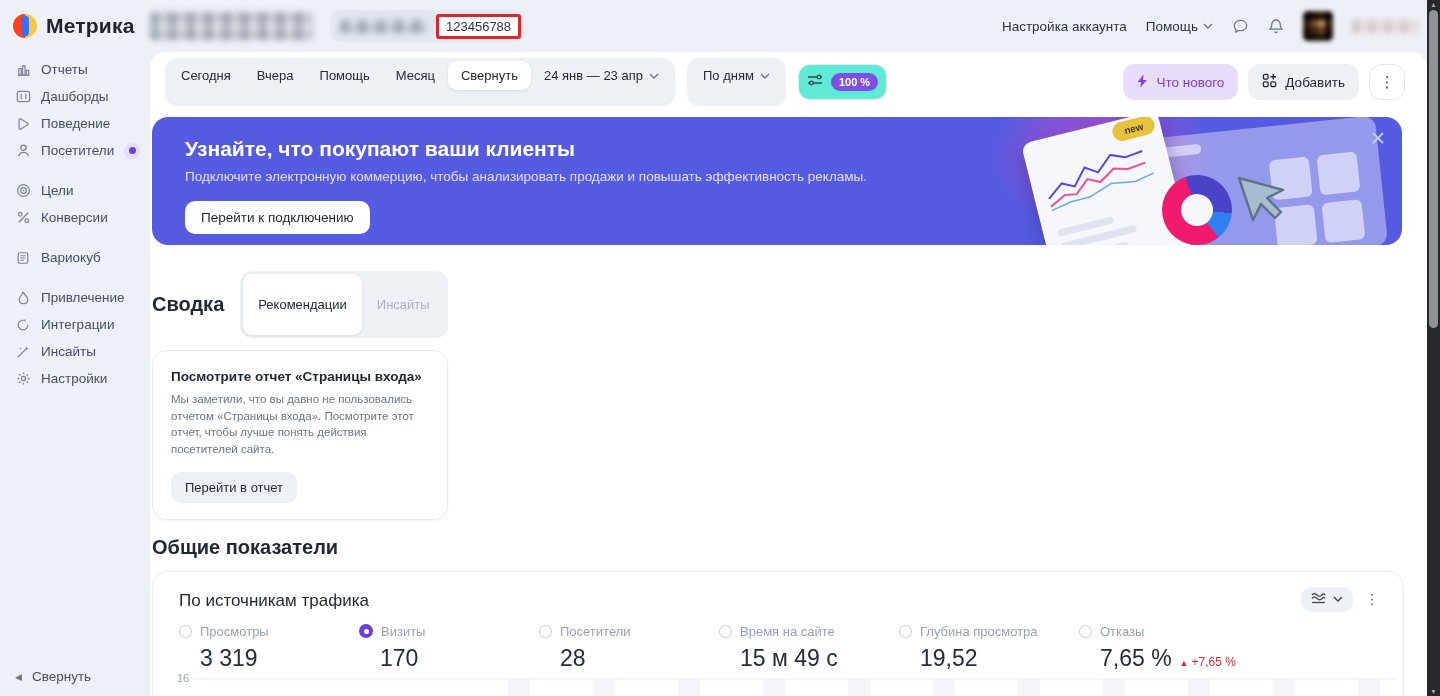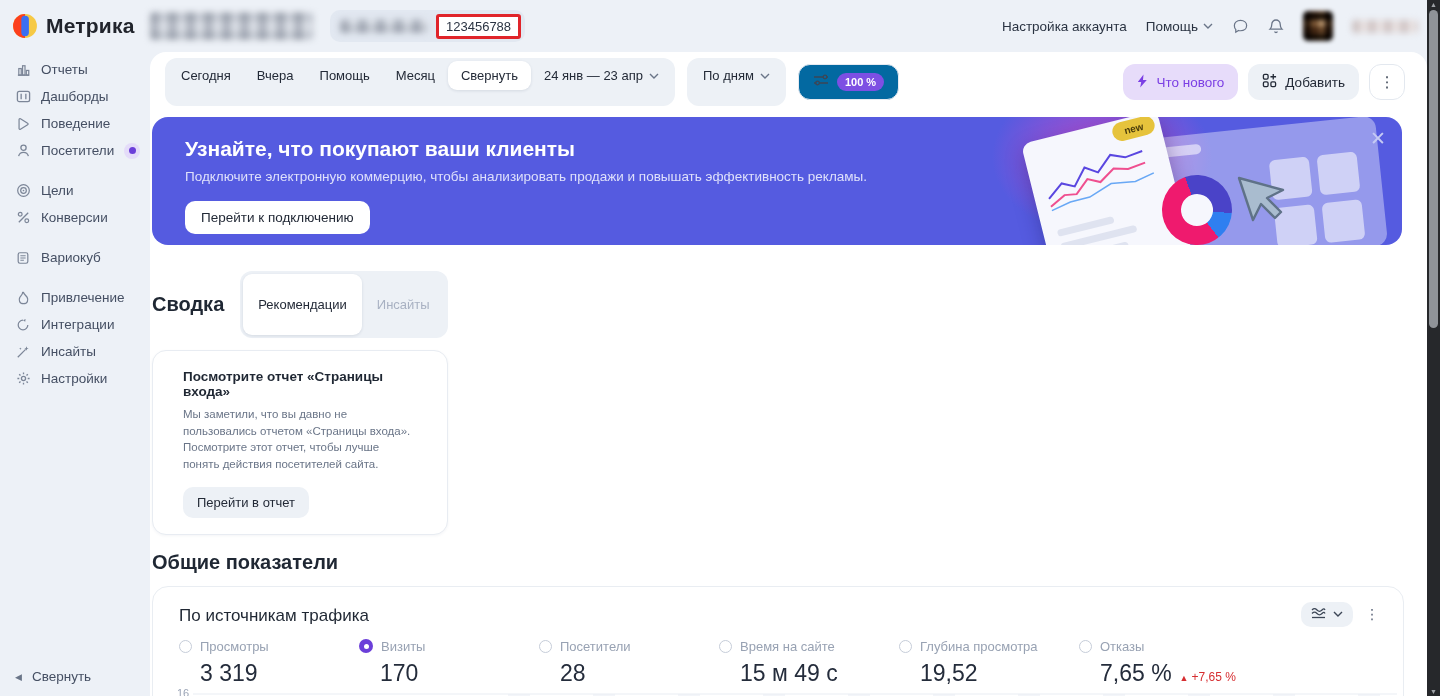--- a/index.html
+++ b/index.html
@@ -51,22 +51,22 @@
   .panel { position:absolute; left:150px; top:52px; right:13px; bottom:0; background:#fff;
     border-radius:16px 16px 0 0; padding-top:12px; overflow:hidden; }
 
   
   .toolbar { display:flex; align-items:center; margin:0 22px 0 15px; height:36px; gap:12px; }
   .seg-group { display:flex; align-items:flex-start; background:#edf1f6; border-radius:12px; padding:3px; height:48px; }
   .seg-btn { font-size:13px; color:#232a37; padding:7px 13px; border-radius:9px; cursor:pointer; white-space:nowrap; }
   .seg-btn.active { background:#fff; box-shadow:0 1px 3px rgba(40,60,90,.12); }
   .seg-btn.with-chevron { display:flex; align-items:center; gap:6px; }
   .chev { display:flex; color:#6a7588; }
-  .sample-btn { display:flex; align-items:center; gap:8px; background:#0369a1; border:1px solid #e6eaf1; border-radius:12px;
-    height:36px; padding:0 14px; cursor:pointer; }
+  .sample-btn { display:flex; align-items:center; gap:8px; background:#5eead4; border:1px solid #e6eaf1; border-radius:12px;
+    height:36px; padding:0 8px; cursor:pointer; }
   .badge-100 { background:#7d4fe3; color:#fff; font-size:11px; font-weight:700; border-radius:999px; padding:3px 8px; }
   .toolbar-right { margin-left:auto; display:flex; align-items:center; gap:10px; }
   .btn-new { display:flex; align-items:center; gap:8px; background:#e7dcfa; color:#7b3fe4; font-size:13.5px; font-weight:500;
     border-radius:12px; height:36px; padding:0 14px; cursor:pointer; }
   .btn-add { display:flex; align-items:center; gap:8px; background:#edf1f6; color:#232a37; font-size:13.5px;
     border-radius:12px; height:36px; padding:0 14px; cursor:pointer; }
   .btn-kebab { width:36px; height:36px; background:#fff; border:1px solid #e3e8ef; border-radius:12px;
     display:flex; align-items:center; justify-content:center; font-size:15px; color:#3c4656; cursor:pointer; }
 
   
@@ -93,21 +93,21 @@
     padding:4px 12px; border-radius:999px; transform:rotate(-14deg); }
   .illus .cursor { position:absolute; left:225px; top:45px; }
 
   
   .summary-head { display:flex; align-items:center; gap:16px; margin:26px 0 0 2px; }
   .h2 { font-size:20px; font-weight:700; color:#1f2733; }
   .tabs { display:flex; background:#edf1f6; border-radius:12px; padding:3px; }
   .tab { font-size:13px; padding:23px 15px; border-radius:9px; cursor:pointer; color:#a8b1c2; }
   .tab.active { background:#fff; color:#232a37; box-shadow:0 1px 3px rgba(40,60,90,.12); }
   .reco-card { margin:12px 0 0 2px; width:296px; background:#fff; border:1px solid #e8ecf2; border-radius:14px;
-    box-shadow:0 1px 3px rgba(40,60,90,.05); padding:18px 30px 16px; }
+    box-shadow:0 1px 3px rgba(40,60,90,.05); padding:18px 18px 16px; }
   .reco-title { font-size:13.5px; font-weight:700; color:#1f2733; }
   .reco-body { margin-top:7px; font-size:11.5px; line-height:1.45; color:#6a7588; }
   .reco-cta { display:inline-block; margin-top:14px; background:#edf1f6; border-radius:10px; padding:8px 14px;
     font-size:13px; color:#232a37; cursor:pointer; }
 
   
   .metrics-h2 { margin:16px 0 0 2px; }
   .chart-card { position:relative; margin:12px 23px 0 2px; height:280px; background:#fff;
     border:1px solid #e9edf2; border-radius:16px; }
   .card-title { position:absolute; left:26px; top:19px; font-size:17px; font-weight:500; color:#1f2733; }

